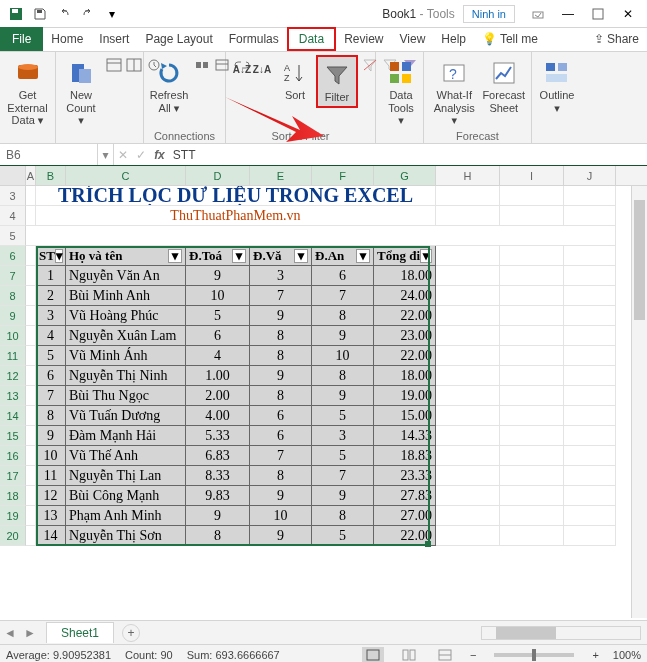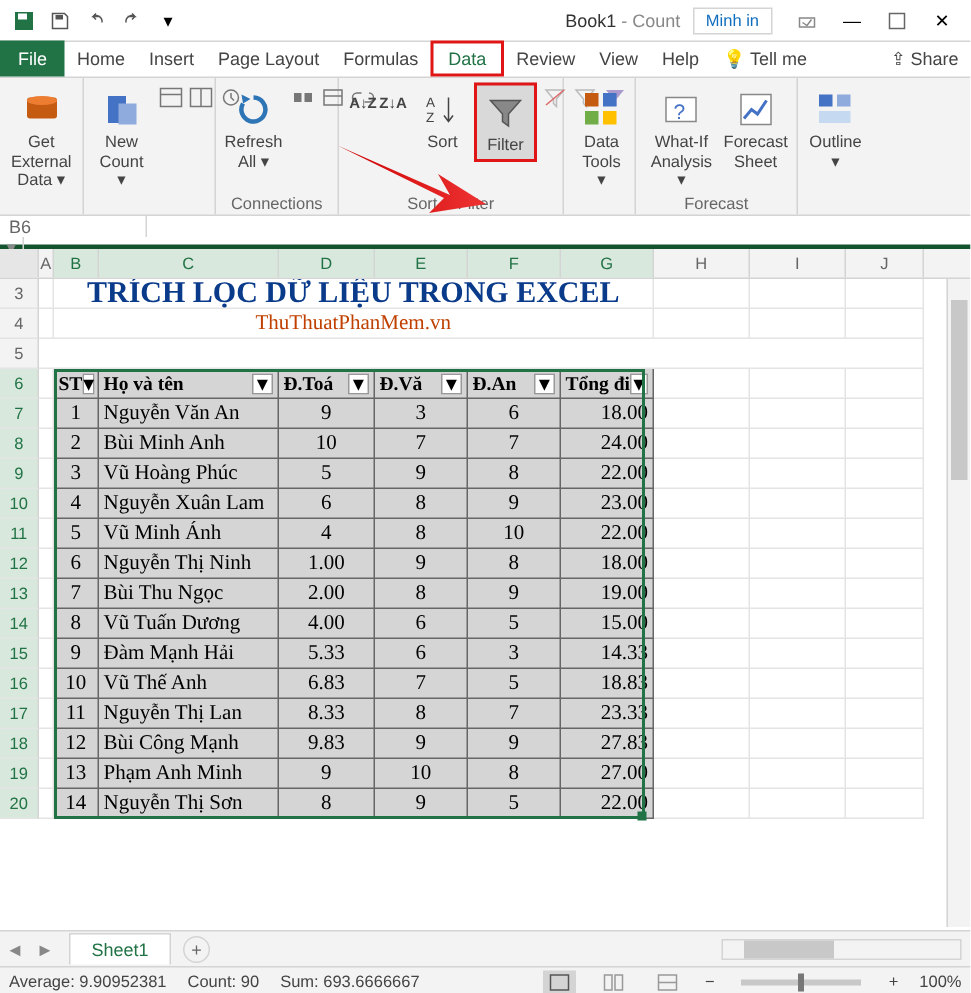--- a/index.html
+++ b/index.html
@@ -70,21 +70,21 @@
   .small-col { display:flex; flex-direction:row; gap:2px; padding:2px 3px; }
   .small-ico { width:18px; height:16px; display:flex; align-items:center; justify-content:center; color:#666; }
   .group-label { font-size:11px; color:#666; text-align:center; padding:1px 0 0; }
   .filter-hl { border:2px solid #e01616; background:#d9d9d9; }
   .arrow {
     position:absolute;
     left:220px; top:40px;
     pointer-events:none;
   }
   .namebox-row {
-    height:22px; display:flex; align-items:stretch; border-bottom:3px solid #14532d;flex-direction:column;
+    height:22px; display:flex; align-items:stretch; border-bottom:1px solid #14532d;
   }
   .namebox { width:98px; border-right:1px solid #d4d4d4; display:flex; align-items:center; padding:0 6px; font-size:12px; color:#666; }
   .nb-dd { width:16px; display:flex; align-items:center; justify-content:center; color:#888; border-right:1px solid #d4d4d4;}
   .fx-area { display:flex; align-items:center; padding:0 4px; gap:8px; color:#888;}
   .fx-ico { font-style:italic; font-weight:bold; color:#666; }
   .formula-text { color:#444;text-align:right; }
   .grid-wrap { position:relative; height: 454px; overflow:hidden; }
   .col-hdrs { display:flex; height:20px; background:#f3f3f3; border-bottom:1px solid #d4d4d4; }
   .rowsel { width:26px; border-right:1px solid #d4d4d4; background:#e6e6e6; }
   .ch { border-right:1px solid #d4d4d4; display:flex; align-items:center; justify-content:center; font-size:11px; color:#666; }
@@ -168,22 +168,22 @@
         <path d="M10 4H5l2-2M5 4l2 2M5 4a4 4 0 0 1 6 4" fill="none" stroke="#555"></path>
       </svg>
     </div>
   <div class="q-ico">
       <svg width="14" height="14">
         <path d="M4 4h5l-2-2M9 4l-2 2M9 4a4 4 0 0 0-6 4" fill="none" stroke="#555"></path>
       </svg>
     </div>
   <div class="q-ico">▾</div>
   <div class="spacer"></div>
-  <div class="title"><span>Book1</span><span class="dim"> - Count</span></div>
-  <div class="signin">Minh in</div>
+  <div class="title"><span>Book1</span><span class="dim"> - Tools</span></div>
+  <div class="signin">Ninh in</div>
   <div class="win-ico">
       <svg width="14" height="14">
         <rect x="2" y="5" width="10" height="6" fill="none" stroke="#888"></rect>
         <path d="M4 8l3 2 3-4" fill="none" stroke="#888"></path>
       </svg>
     </div>
   <div class="win-ico">—</div>
   <div class="win-ico">
       <svg width="12" height="12">
         <rect x="1" y="1" width="10" height="10" fill="none" stroke="#666"></rect>

